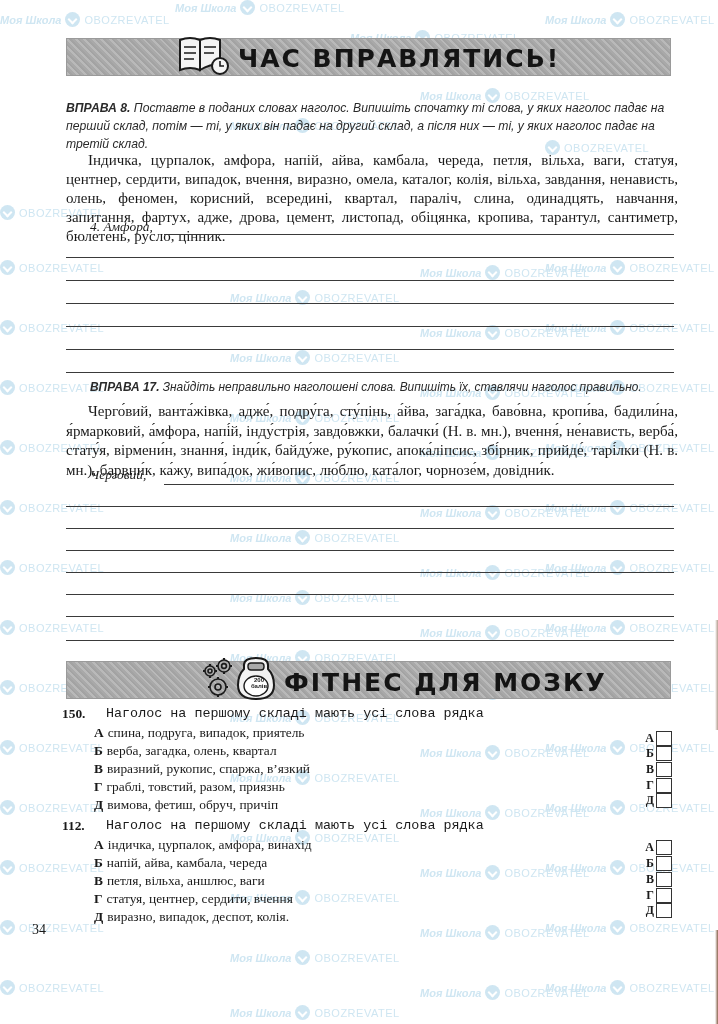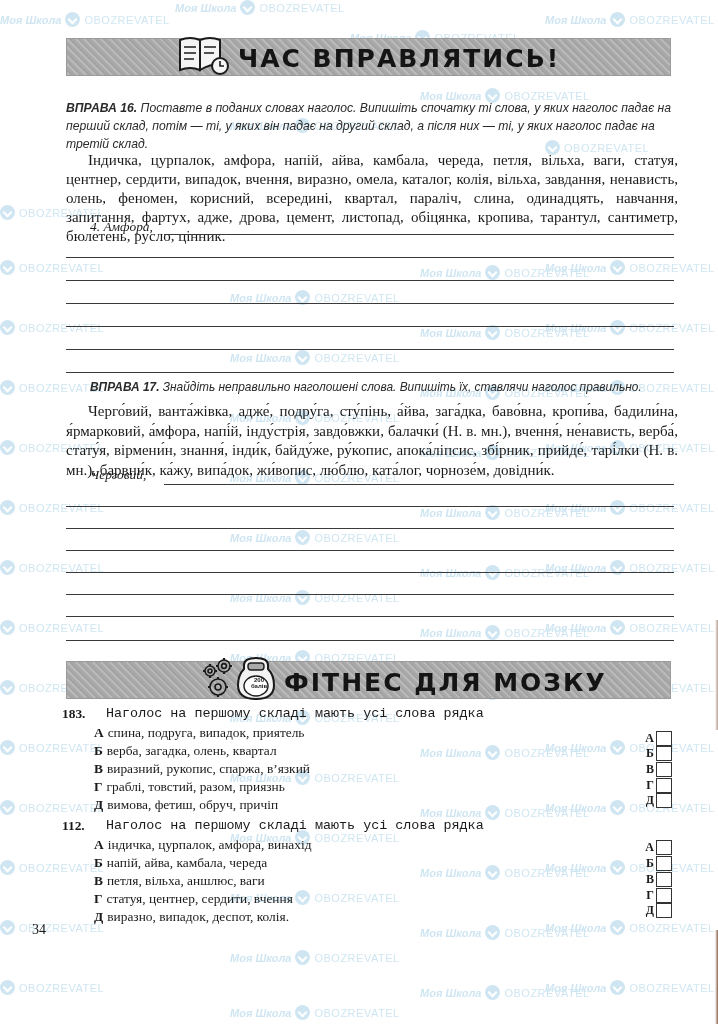--- a/index.html
+++ b/index.html
@@ -347,21 +347,21 @@
       <path d="M4 6 Q14 2 24 6 L24 36 Q14 32 4 36 Z" fill="#f4f4f4" stroke="#1a1a1a" stroke-width="2"></path>
       <path d="M24 6 Q34 2 44 6 L44 30 Q34 30 24 36 Z" fill="#f4f4f4" stroke="#1a1a1a" stroke-width="2"></path>
       <path d="M8 13 L20 13 M8 19 L20 19 M8 25 L18 25 M28 13 L40 13 M28 19 L38 19" stroke="#1a1a1a" stroke-width="1.6"></path>
       <circle cx="44" cy="32" r="8" fill="#f4f4f4" stroke="#1a1a1a" stroke-width="2"></circle>
       <path d="M44 27 L44 32 L48 32" stroke="#1a1a1a" stroke-width="1.6" fill="none"></path>
     </svg>
     <div class="banner-title" style="left:172px;">ЧАС ВПРАВЛЯТИСЬ!</div>
   </div>
 
   <div class="ex-heading" style="top:99px;">
-    <b>ВПРАВА 16.</b>
+    <b>ВПРАВА 8.</b>
     <span>Поставте в поданих словах наголос. Випишіть спочатку ті слова, у яких наголос падає на перший склад, потім — ті, у яких він падає на другий склад, а після них — ті, у яких наголос падає на третій склад.</span>
   </div>
   <div class="ex-body" style="top:151px;">Індичка, цурпалок, амфора, напій, айва, камбала, череда, петля, вільха, ваги, статуя, центнер, сердити, випадок, вчення, виразно, омела, каталог, колія, вільха, завдання, ненависть, олень, феномен, корисний, всередині, квартал, параліч, слина, одинадцять, навчання, запитання, фартух, адже, дрова, цемент, листопад, обіцянка, кропива, тарантул, сантиметр, бюлетень, русло, цінник.</div>
   <div class="answer-start" style="top:219px;">4. Амфора,</div>
   <div class="rule" style="left:164px; width:510px; top:234px;"></div>
   <div class="rule" style="left:66px; width:608px; top:257px;"></div>
   <div class="rule" style="left:66px; width:608px; top:280px;"></div>
   <div class="rule" style="left:66px; width:608px; top:303px;"></div>
   <div class="rule" style="left:66px; width:608px; top:326px;"></div>
   <div class="rule" style="left:66px; width:608px; top:349px;"></div>
@@ -402,21 +402,21 @@
       <ellipse cx="60" cy="31" rx="12" ry="10" fill="#fff" stroke="#1a1a1a" stroke-width="1.4"></ellipse>
     </svg>
     <div style="position:absolute; left:183px; top:16px; width:20px; text-align:center; font-family:'Liberation Sans',sans-serif; font-size:6px; line-height:6px; font-weight:bold;">
       <div>200</div>
       <div>балів</div>
     </div>
     <div class="banner-title" style="left:218px; top:7px;">ФІТНЕС ДЛЯ МОЗКУ</div>
   </div>
 
   <div class="q" style="top:706px;">
-    <span class="q-num">183.</span>
+    <span class="q-num">150.</span>
     <span class="q-text" style="top:0;">Наголос на першому складі мають усі слова рядка</span>
     <div class="opt" style="top:19px;"><b>А</b><span>спина, подруга, випадок, приятель</span></div>
     <div class="opt" style="top:37px;"><b>Б</b><span>верба, загадка, олень, квартал</span></div>
     <div class="opt" style="top:55px;"><b>В</b><span>виразний, рукопис, спаржа, в’язкий</span></div>
     <div class="opt" style="top:73px;"><b>Г</b><span>граблі, товстий, разом, приязнь</span></div>
     <div class="opt" style="top:91px;text-align:right;"><b>Д</b><span>вимова, фетиш, обруч, причіп</span></div>
   </div>
 
   <div class="answer-grid" style="left:643px; top:731px;">
     <div class="ag-row" style="top:0;">

